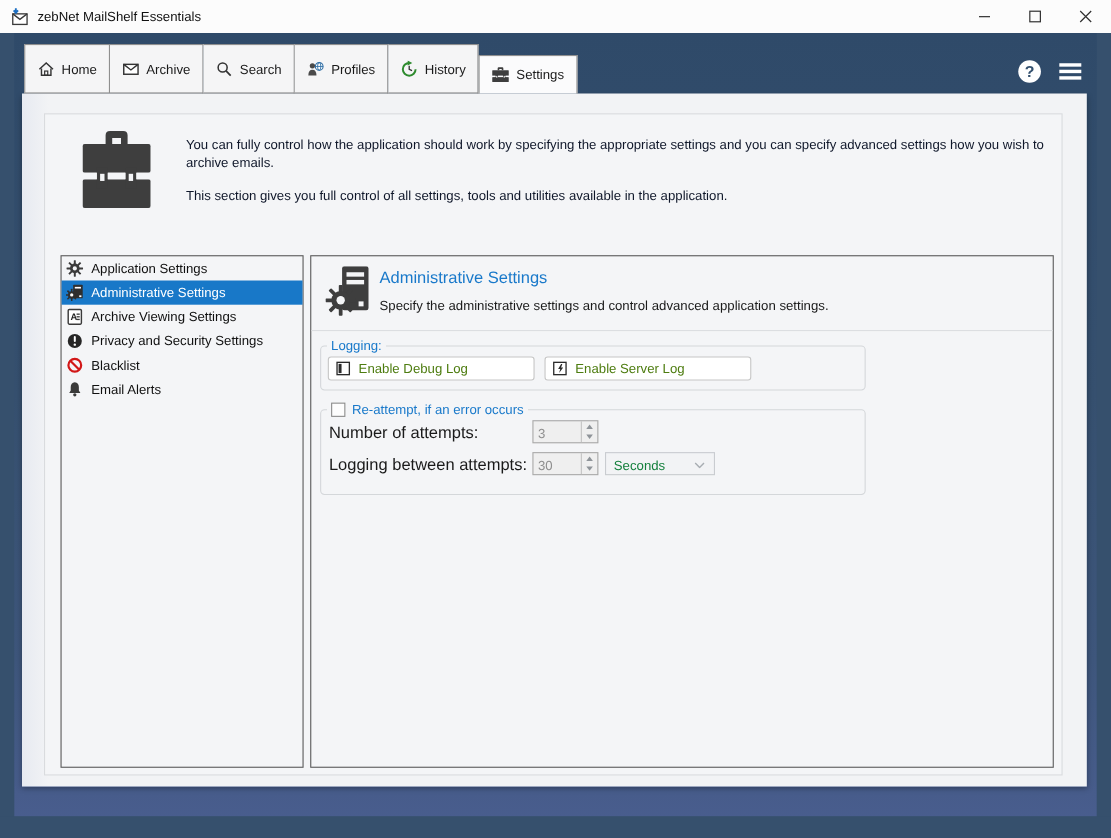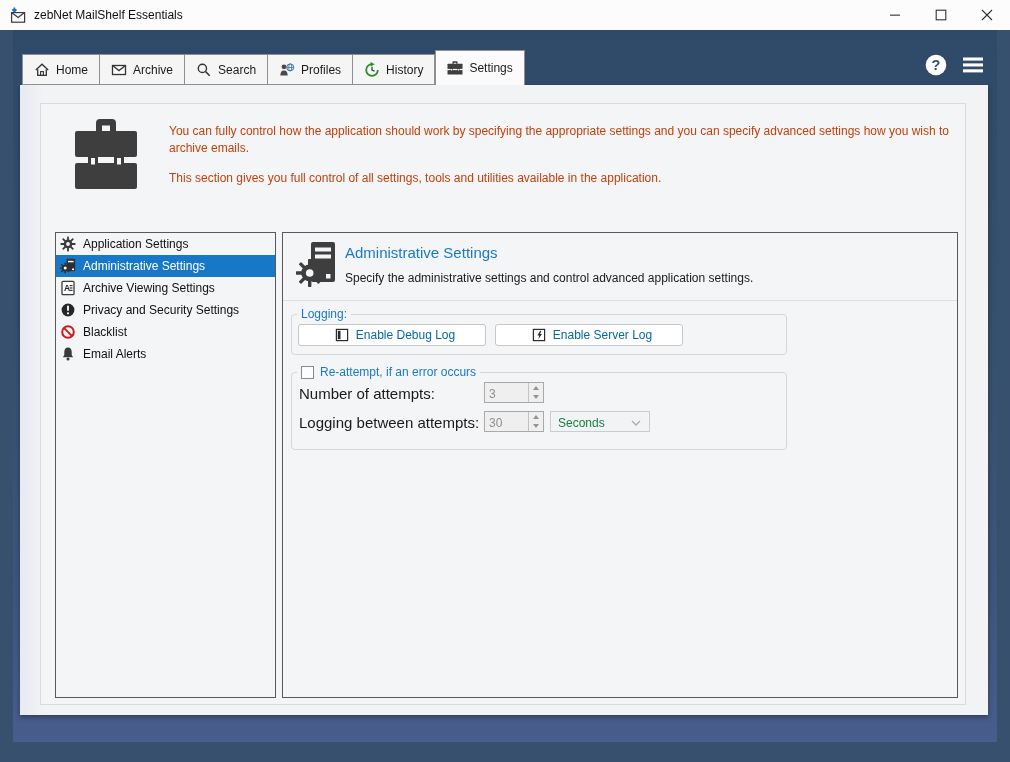--- a/index.html
+++ b/index.html
@@ -17,50 +17,50 @@
   .tb-buttons { margin-left:auto; display:flex; height:100%; }
   .tb-btn { width:46px; height:100%; display:flex; align-items:center; justify-content:center; cursor:default; }
   
   .app { position:absolute; top:30px; left:0; right:0; bottom:0;
          background:linear-gradient(180deg,#2f4a69 0%,#36506f 45%,#3e567c 78%,#4a5e90 100%); }
   .frame-left,.frame-right { position:absolute; top:0; bottom:0; width:13px; background:#36506d; }
   .frame-left { left:0; } .frame-right { right:0; }
   .frame-bottom { position:absolute; left:0; right:0; bottom:0; height:20px; background:#36506d; }
   
   .tabs { position:absolute; left:22px; top:20px; height:35px; display:flex; align-items:flex-end; z-index:5; }
-  .tab { height:31px; background:#f5f5f6; border:1px solid #8f8f8f; border-left:none; display:flex; align-items:center; gap:6px; padding:0 11px; font-size:12px; color:#1a1a1a; cursor:default; }
+  .tab { height:45px; background:#f5f5f6; border:1px solid #8f8f8f; border-left:none; display:flex; align-items:center; gap:6px; padding:0 11px; font-size:12px; color:#1a1a1a; cursor:default; }
   .tab:first-child { border-left:1px solid #8f8f8f; }
   .tab.active { height:35px; background:#fbfbfc; border-left:1px solid #8f8f8f; border-bottom:none; z-index:6; }
   .ticon { display:flex; width:16px; height:16px; }
   .top-actions { position:absolute; right:26px; top:24px; display:flex; gap:15px; align-items:center; z-index:5; }
   
   .main { position:absolute; left:20px; top:55px; width:968px; height:630px;
           background:linear-gradient(90deg,#e7eaf1 0%,#f2f3f5 2.5%,#f2f3f5 100%);
           box-shadow:0 2px 5px rgba(0,0,0,.35); z-index:4; }
   .inner { position:absolute; left:20px; top:18px; width:926px; height:602px; border:1px solid #d9dbde; background:#f4f5f7; }
   
   .intro-icon { position:absolute; left:34px; top:13px; }
-  .intro-text { position:absolute; left:128px; top:19px; width:784px; font-size:12px; line-height:17px; color:#c2410c; }
+  .intro-text { position:absolute; left:128px; top:19px; width:784px; font-size:12px; line-height:17px; color:#0f172a; }
   .intro-text .p2 { margin-top:13px; }
   
   .listbox { position:absolute; left:14px; top:128px; width:221px; height:466px; border:1px solid #595959; background:#f4f5f7; }
   .li { height:22px; display:flex; align-items:center; gap:7px; padding-left:4px; font-size:12px; color:#101010; cursor:default; }
   .li .licon { display:flex; width:16px; height:16px; flex:0 0 16px; }
   .li.selected { background:#1878c8; color:#fff; }
   
   .rpanel { position:absolute; left:241px; top:128px; width:676px; height:466px; border:1px solid #595959; background:#f4f5f7; }
   .rheader { position:absolute; top:0; left:0; right:0; height:68px; border-bottom:1px solid #dcdee1; }
   .rheader-icon { position:absolute; left:13px; top:9px; }
   .rtitle { position:absolute; left:62px; top:11px; font-size:15px; color:#1979ca; }
   .rsub { position:absolute; left:62px; top:38px; font-size:12px; color:#1a1a1a; }
   fieldset.group { position:absolute; left:8px; width:496px; border:1px solid #d4d7da; border-radius:4px; background:transparent; }
   fieldset.group legend { font-size:12px; color:#1979ca; margin-left:5px; padding:0 4px; }
   #logging-group { top:74px; height:48px; }
   .log-buttons { display:flex; gap:9px; margin:3px 0 0 6px; }
-  .log-btn { width:188px; height:22px; background:#fff; border:1px solid #c6c6c6; border-radius:3px; display:flex; align-items:center; gap:7px; padding-left:6px; font-size:12px; color:#0369a1; cursor:default;justify-content:center; }
+  .log-btn { width:188px; height:22px; background:#fff; border:1px solid #c6c6c6; border-radius:3px; display:flex; align-items:center; gap:7px; padding-left:6px; font-size:12px; color:#4d7c0f; cursor:default; }
   #reattempt-group { top:132px; height:85px; }
   .legend-check { display:flex; align-items:center; gap:6px; }
   .cb { width:13px; height:13px; background:#fdfdfd; border:1px solid #8a8a8a; }
   .ra-label { position:absolute; left:7px; font-size:15px; color:#1a1a1a; }
   .row1 .ra-label { top:6px; } .row2 .ra-label { top:35px; }
   .spin { position:absolute; left:192px; width:60px; height:21px; background:#efefef; border:1px solid #a9a9a9; display:flex; }
   .row1 .spin { top:3px; } .row2 .spin { top:32px; }
   .spin .val { flex:1; font-size:12px; color:#8f8f8f; padding:4px 0 0 4px; }
   .spin .arrows { width:15px; border-left:1px solid #c2c2c2; display:flex; flex-direction:column; }
   .spin .arrows div { flex:1; display:flex; align-items:center; justify-content:center; }

